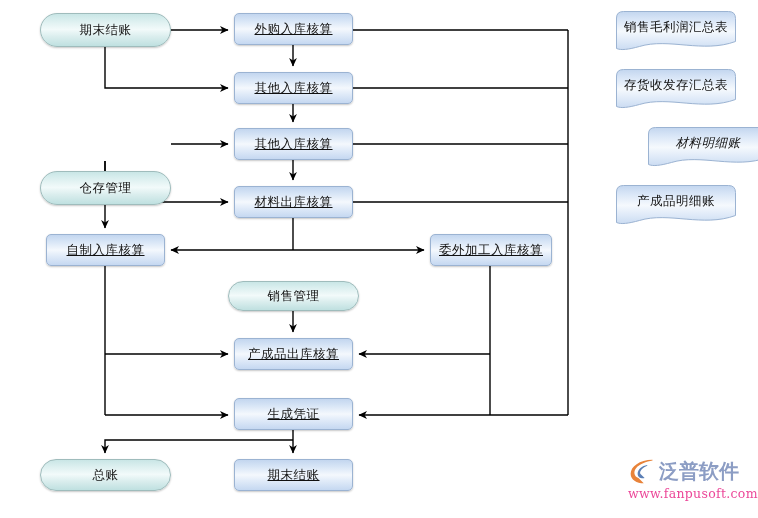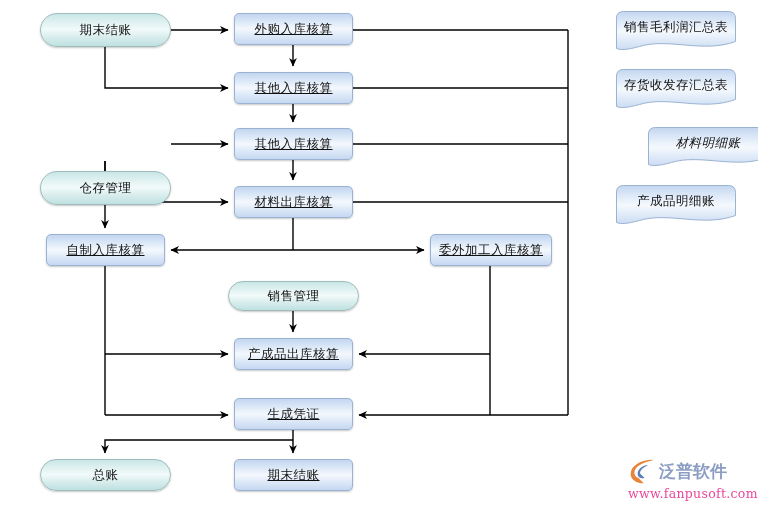--- a/index.html
+++ b/index.html
@@ -53,21 +53,21 @@
   
   .watermark{
     position:absolute;
     left:628px;top:455px;
     width:125px;height:52px;
     z-index:4;
   }
   .wm-row{display:flex;align-items:center;height:32px;}
   .wm-mark{width:28px;height:28px;margin-right:3px;}
   .wm-text{
-    font-size:17px;font-weight:bold;color:#8c9dc4;letter-spacing:0px;line-height:28px;
+    font-size:20px;font-weight:bold;color:#8c9dc4;letter-spacing:0px;line-height:28px;
   }
   .wm-url{
     font-family:"DejaVu Serif","Liberation Serif",serif;
     font-size:12.5px;color:#ec4899;letter-spacing:.3px;margin-top:-1px;text-align:left;width:125px;
   }
 </style>
 </head>
 <body>
 
 <div id="canvas">

